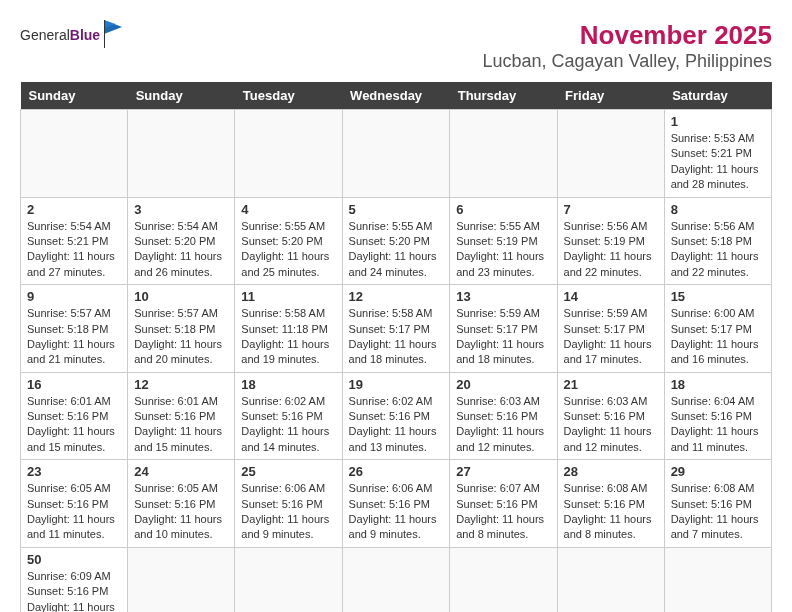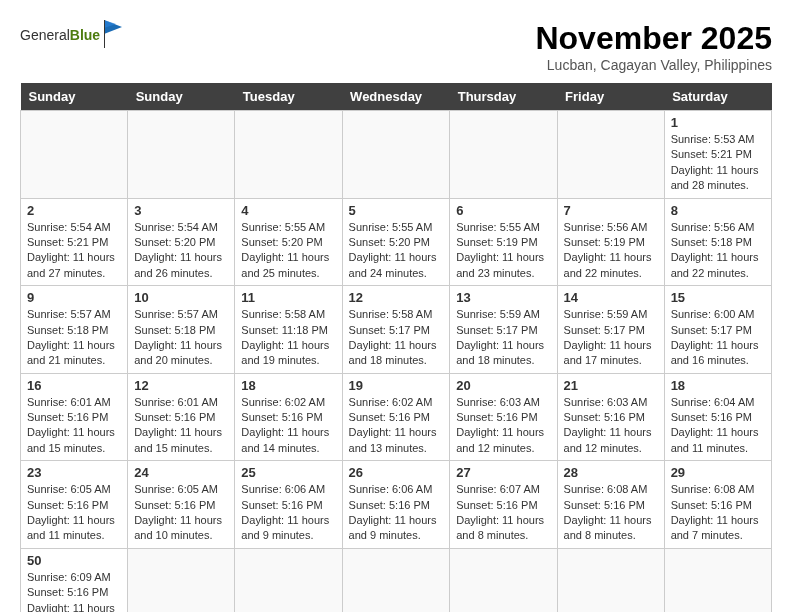--- a/index.html
+++ b/index.html
@@ -18,26 +18,26 @@
     }
     .logo {
       display: flex;
       align-items: center;
       gap: 4px;
     }
     .title-section {
       text-align: right;
     }
     .calendar-title {
-      font-size: 32px;
+      font-size: 26px;
       font-weight: bold;
-      color: #000000;
+      color: #be185d;
     }
     .calendar-subtitle {
-      font-size: 14px;
+      font-size: 18px;
       color: #555;
     }
     table {
       width: 100%;
       border-collapse: collapse;
       font-size: 11px;
     }
     .day-header {
       background-color: #404040;
       color: #fff;
@@ -72,21 +72,21 @@
     tr.week-row td {
       height: 85px;
     }
   </style>
 </head>
 <body>
 
 <div class="header-section">
   <div class="logo">
   <div style="display:flex;flex-direction:column;line-height:1.2;">
-    <div style="font-size:14px;color:#333;font-weight:normal;">General<span style="color:#4d7c0f;font-weight:bold;">Blue</span></div>
+    <div style="font-size:14px;color:#333;font-weight:normal;">General<span style="color:#701a75;font-weight:bold;">Blue</span></div>
   </div>
   <svg width="30" height="30" viewBox="0 0 30 30">
     <polygon points="0,0 18,7 0,14" fill="#1a6bb5"></polygon>
     <polygon points="0,0 12,4 0,8" fill="#2980d9" opacity="0.7"></polygon>
     <line x1="0" y1="0" x2="0" y2="28" stroke="#333" stroke-width="2"></line>
   </svg>
 </div>
   <div class="title-section">
     <div class="calendar-title">November 2025</div>
     <div class="calendar-subtitle">Lucban, Cagayan Valley, Philippines</div>

